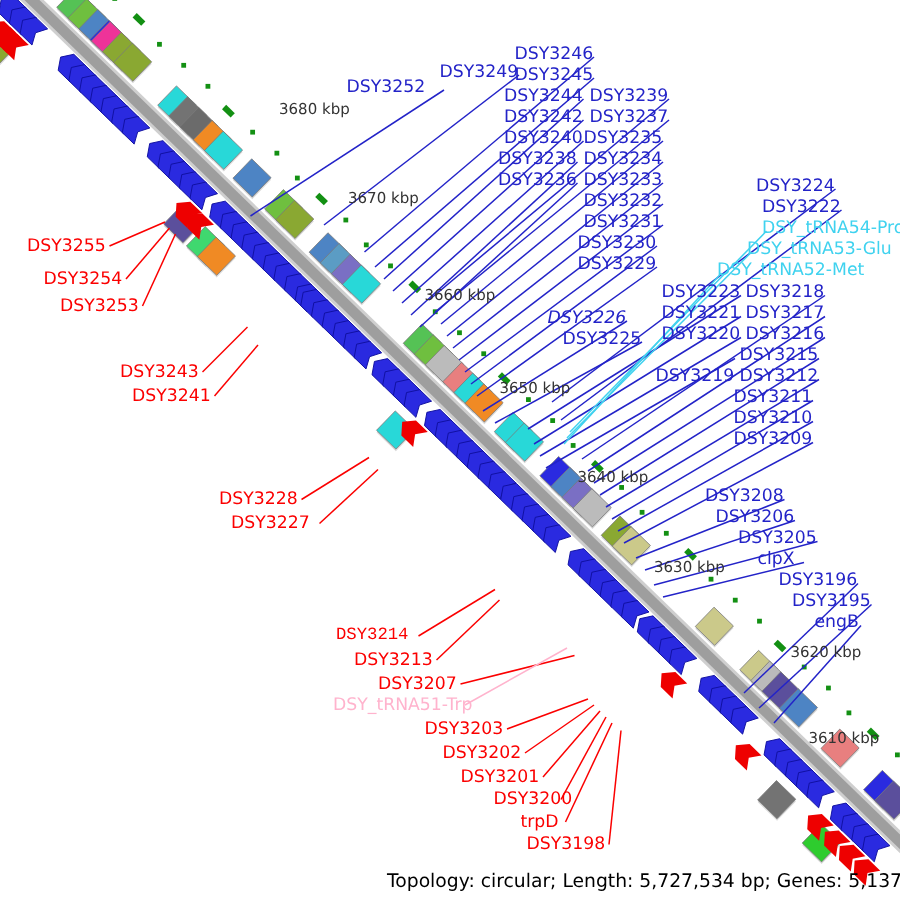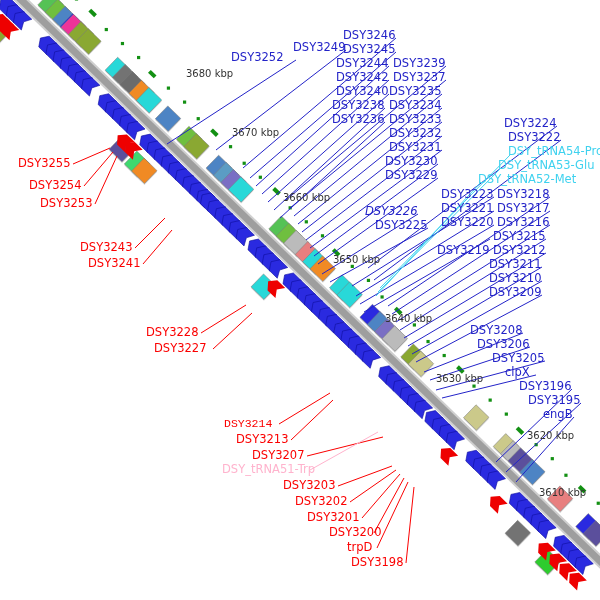--- a/index.html
+++ b/index.html
@@ -672,13 +672,14 @@
       <div class="tick" style="left: 186px; top: 68px;">3680 kbp</div>
       <div class="tick" style="left: 232px; top: 127px;">3670 kbp</div>
       <div class="tick" style="left: 283px; top: 192px;">3660 kbp</div>
       <div class="tick" style="left: 333px; top: 254px;">3650 kbp</div>
       <div class="tick" style="left: 385px; top: 313px;">3640 kbp</div>
       <div class="tick" style="left: 436px; top: 373px;">3630 kbp</div>
       <div class="tick" style="left: 505px; top: 430px; margin-left: 22px;">3620 kbp</div>
       <div class="tick" style="left: 539px; top: 487px;">3610 kbp</div>
     </div>
 
+  <div class="foot right">Topology: circular; Length: 5,727,534 bp; Genes: 5,137</div>
 </div>
 
 </body></html>

